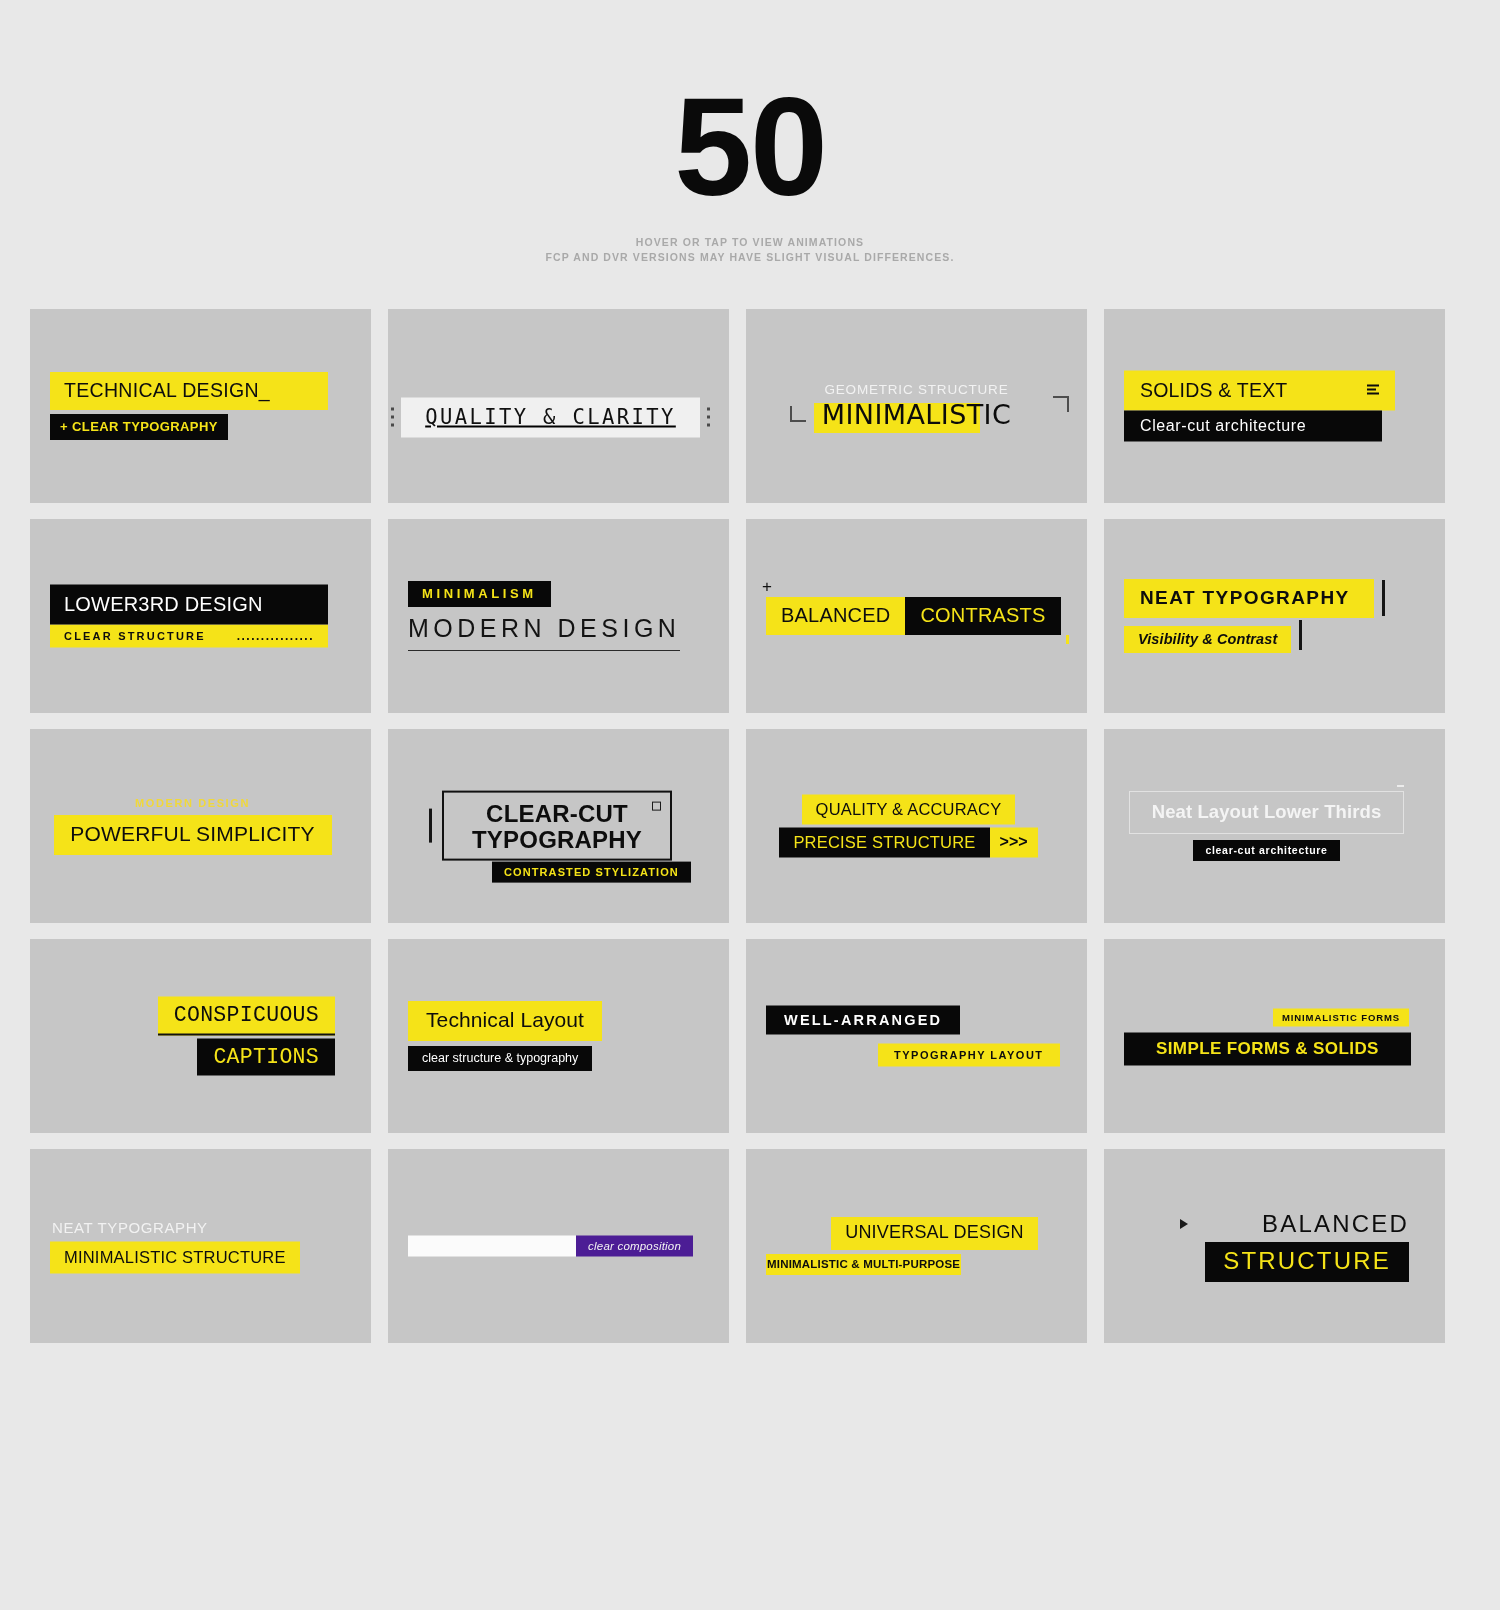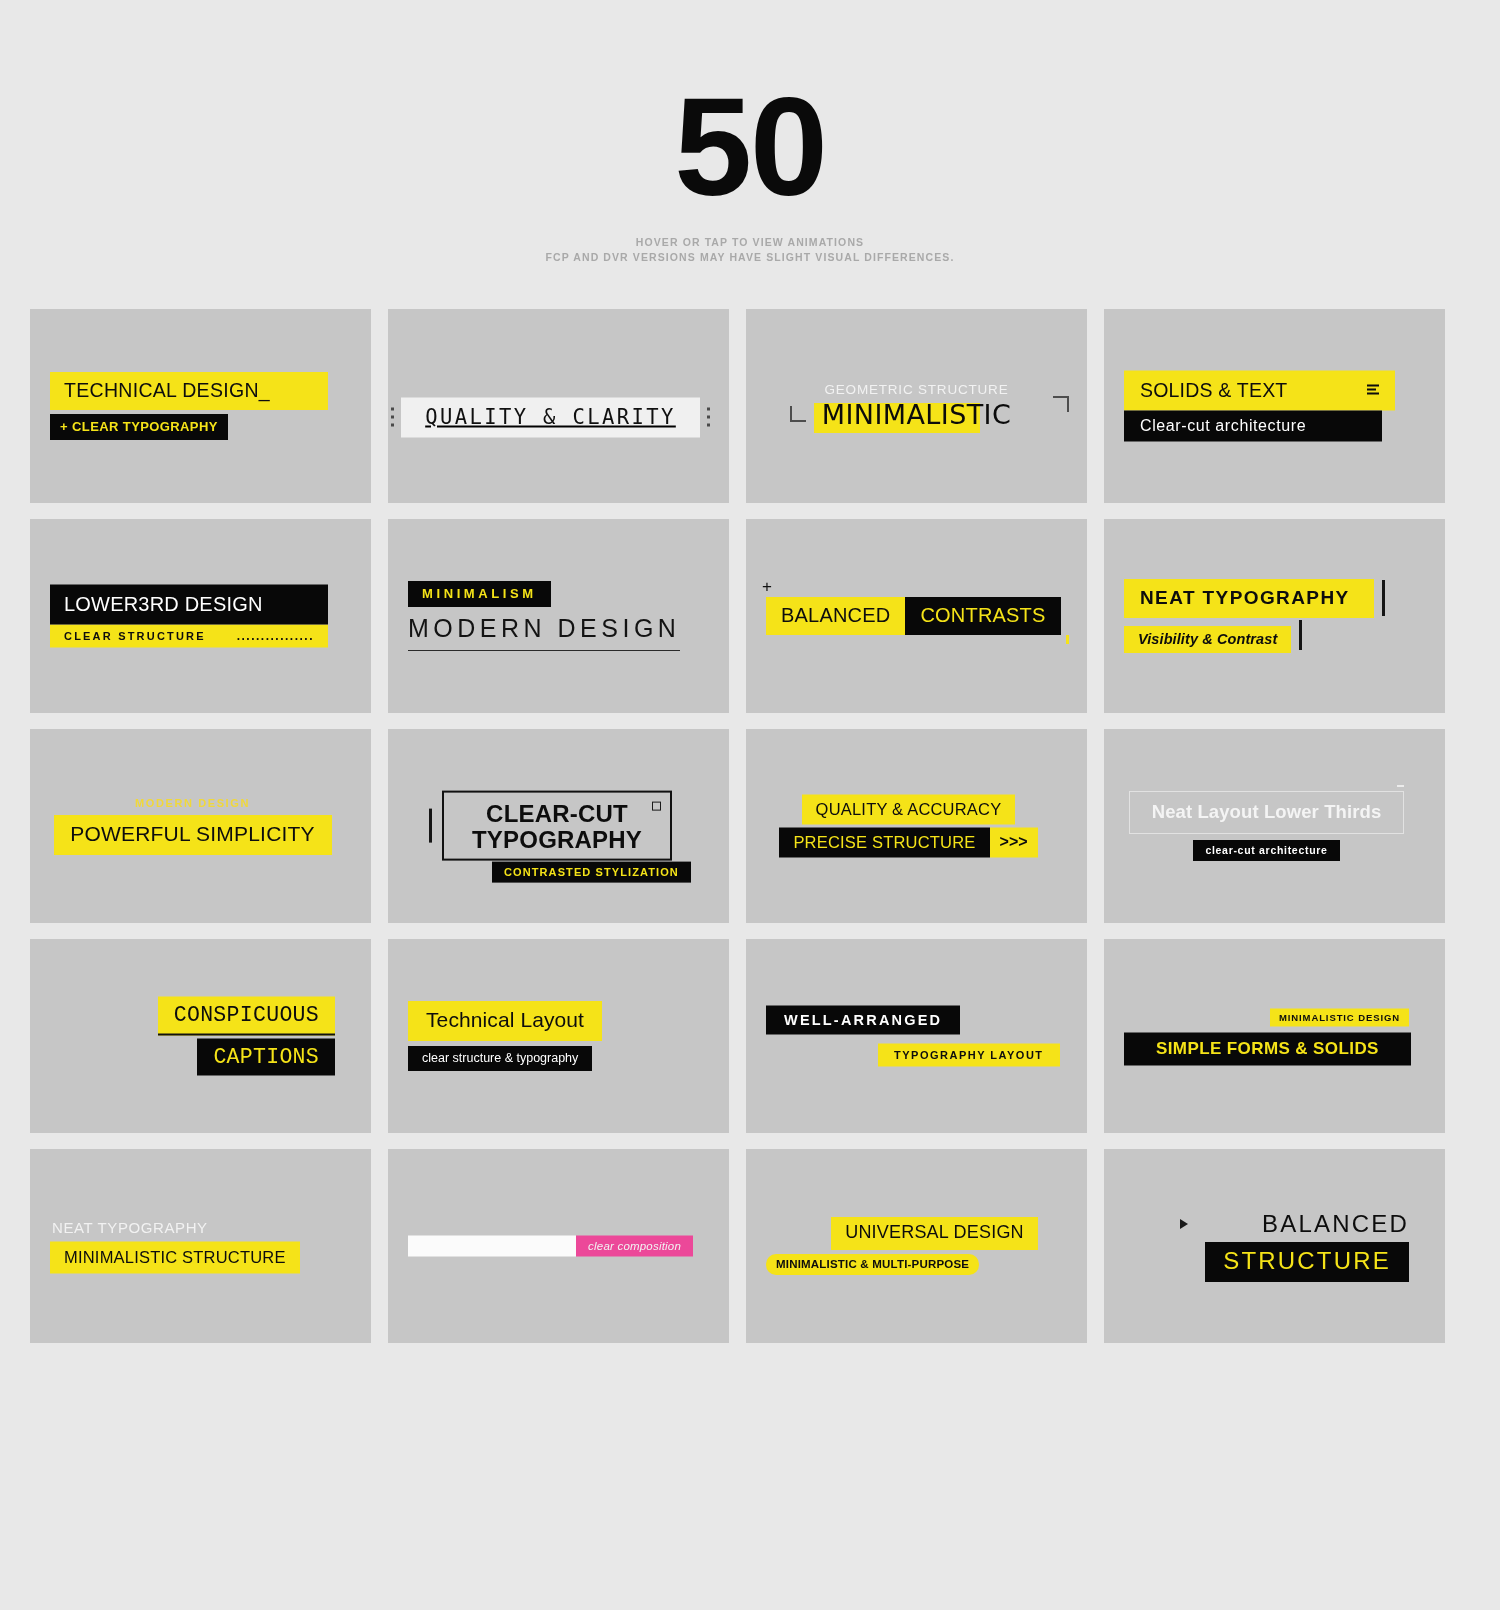--- a/index.html
+++ b/index.html
@@ -172,30 +172,30 @@
   .c16 .t1 { padding: 3px 9px 4px; font-size: 9.5px; font-weight: 700; letter-spacing: 0.9px; display: inline-block; }
   .c16 .t2 { padding: 6px 32px 7px; font-size: 17px; font-weight: 700; letter-spacing: 0.4px; display: inline-block; margin-top: 6px; }
 
   
   .c17 .t1 { font-size: 15px; color: #f2f2f2; letter-spacing: 0.6px; margin-bottom: 6px; padding-left: 2px; }
   .c17 .t2 { padding: 6px 14px 7px; font-size: 16.5px; letter-spacing: 0.2px; display: inline-block; }
 
   
   .c18 .toprow { display: flex; }
   .c18 .wbar { background: #fbfbfb; flex: 1; }
-  .c18 .tag { background: #ec4899; color: #f2f2f2; padding: 4px 12px 5px; font-size: 11.5px; font-style: italic; letter-spacing: 0.2px; }
+  .c18 .tag { background: #4c1d95; color: #f2f2f2; padding: 4px 12px 5px; font-size: 11.5px; font-style: italic; letter-spacing: 0.2px; }
   .c18 .body { background: #0a0a0a; padding: 8px 16px 10px; display: flex; align-items: flex-end; justify-content: space-between; }
   .c18 .body .l { color: #f4f4f4; font-size: 23px; line-height: 1.12; letter-spacing: 0.1px; }
   .c18 .burger { display: flex; flex-direction: column; gap: 3px; margin-bottom: 5px; }
   .c18 .burger i { display: block; width: 15px; height: 1.7px; background: #f0f0f0; }
 
   
   .c19 { text-align: center; }
   .c19 .t1 { padding: 5px 14px 7px; font-size: 18px; letter-spacing: 0.2px; display: inline-block; margin-left: 52px; }
-  .c19 .t2 { padding: 4px 10px 5px; font-size: 11.5px; font-weight: 700; letter-spacing: 0.2px; display: inline-block; margin-top: 4px; margin-right: 96px; border-radius: 10px; }
+  .c19 .t2 { padding: 4px 1px 5px; font-size: 11.5px; font-weight: 700; letter-spacing: 0.2px; display: inline-block; margin-top: 4px; margin-right: 96px; }
 
   
   .c20 { text-align: right; }
   .c20 .r1 { display: flex; align-items: center; justify-content: flex-end; }
   .c20 .tri { width: 0; height: 0; border-left: 8px solid #1a1a1a; border-top: 5px solid transparent; border-bottom: 5px solid transparent; margin-right: 74px; }
   .c20 .t1 { font-size: 24px; color: #0d0d0d; letter-spacing: 2.2px; font-weight: 400; }
   .c20 .t2 { padding: 5px 18px 7px; font-size: 24px; letter-spacing: 2.2px; display: inline-block; margin-top: 4px; }
 </style>
 </head>
 <body>
@@ -360,21 +360,21 @@
 
   <div class="card">
     <div class="card-inner c15">
       <div class="bar blk t1">WELL-ARRANGED</div>
       <div class="bar yel t2">TYPOGRAPHY LAYOUT</div>
     </div>
   </div>
 
   <div class="card">
     <div class="card-inner c16">
-      <div class="bar yel t1">MINIMALISTIC DESIGN</div>
+      <div class="bar yel t1">MINIMALISTIC FORMS</div>
       <div class="bar blk-y t2">SIMPLE FORMS &amp; SOLIDS</div>
     </div>
   </div>
 
   <div class="card">
     <div class="card-inner c17">
       <div class="t1">NEAT TYPOGRAPHY</div>
       <div class="bar yel t2">MINIMALISTIC STRUCTURE</div>
     </div>
   </div>

